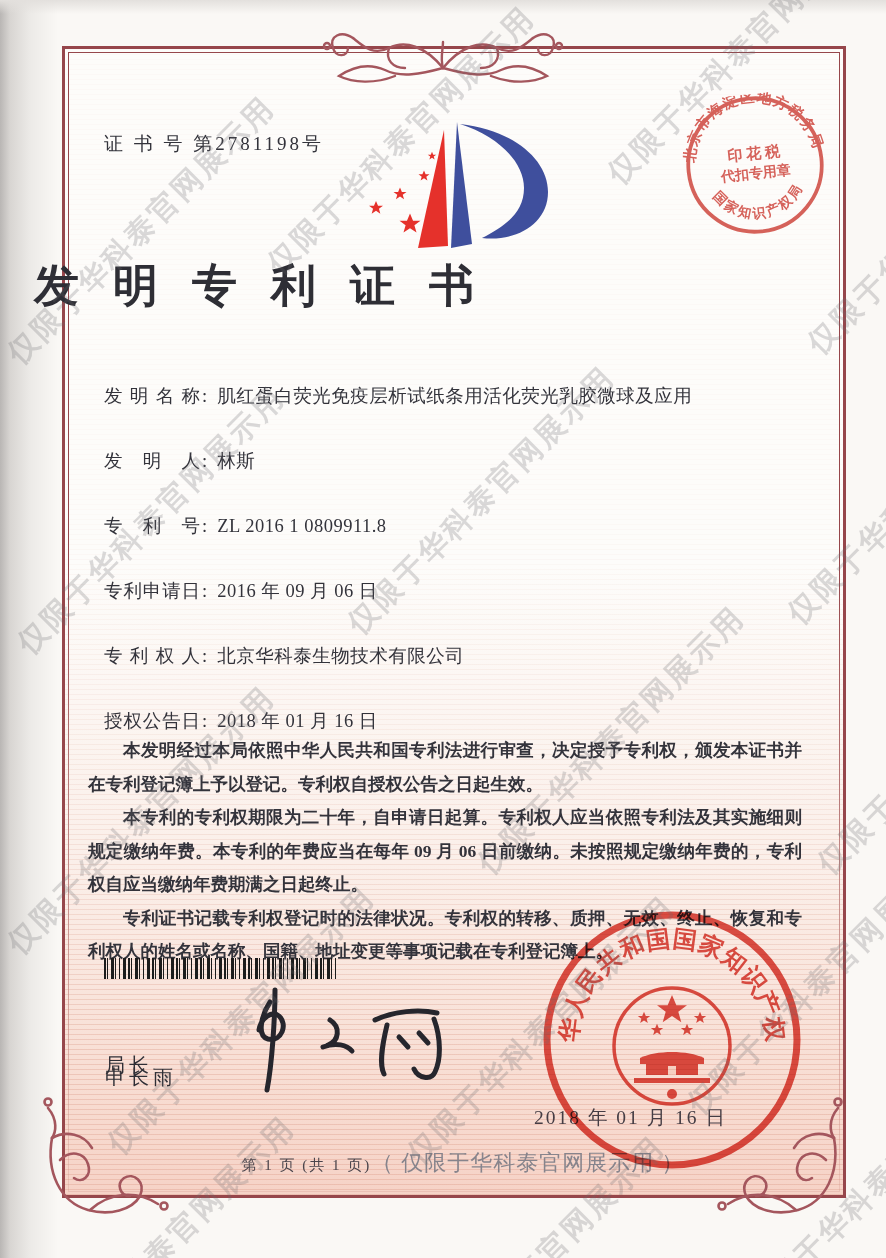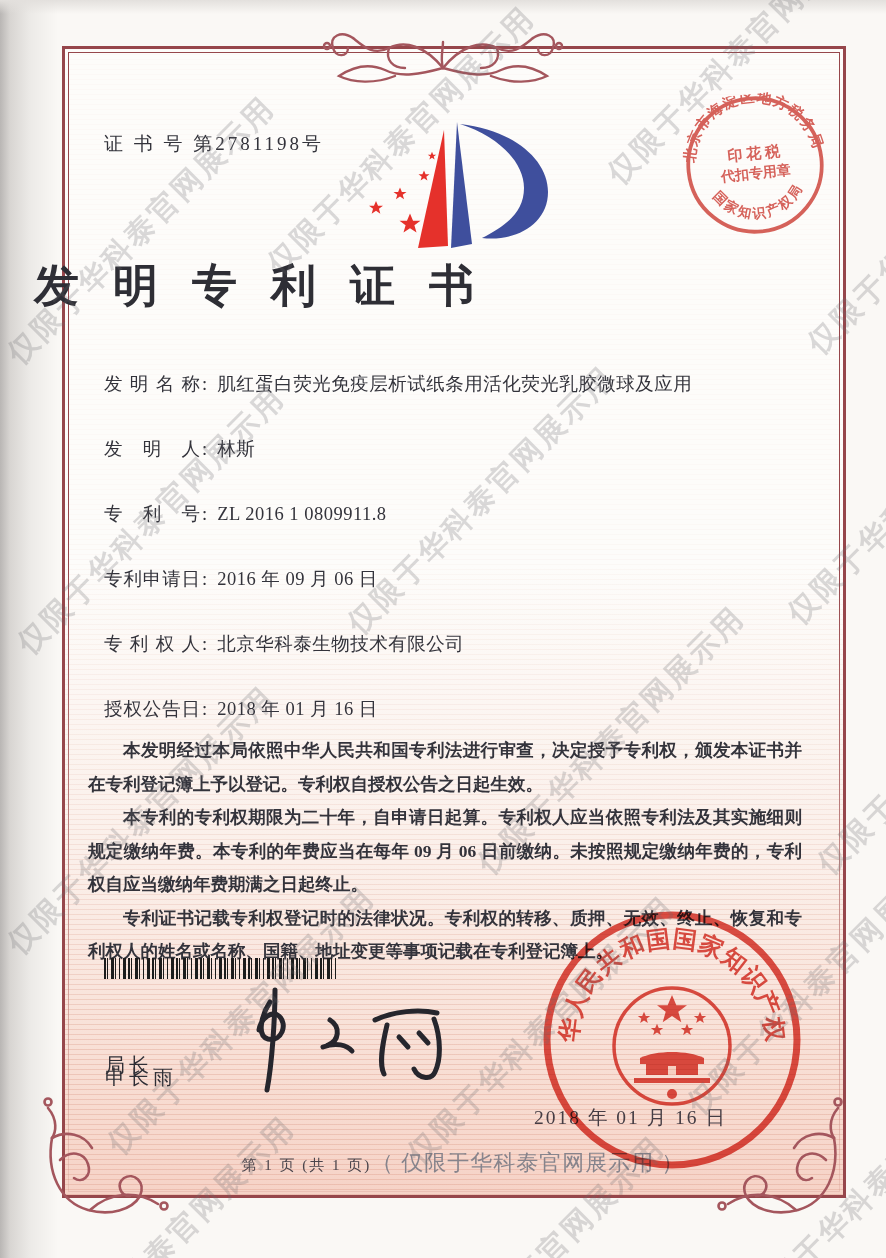--- a/index.html
+++ b/index.html
@@ -28,21 +28,21 @@
     mask-image:linear-gradient(180deg,rgba(0,0,0,.10) 0 40%,rgba(0,0,0,.35) 62%,#000 88%);}
 
   .abs{position:absolute;}
   .ink{color:#33333b;}
 
   .cert-number{left:104px;top:131px;font-size:19px;letter-spacing:3px;z-index:3;}
   .logo{left:348px;top:120px;z-index:2;}
   .title{left:0;right:0;top:256px;text-align:left;font-size:45px;font-weight:bold;
     letter-spacing:34px;text-indent:34px;color:#2e2e35;z-index:3;}
 
-  .fields{left:104px;top:370px;right:70px;z-index:3;}
+  .fields{left:104px;top:382px;right:70px;z-index:3;}
   .field-row{display:flex;align-items:flex-start;margin-bottom:36px;font-size:18.5px;line-height:29px;}
   .field-label{display:inline-block;width:96px;text-align:justify;text-align-last:justify;flex:0 0 96px;}
   .field-colon{margin:0 10px 0 2px;}
   .field-value{letter-spacing:.5px;}
 
   .body-text{left:88px;top:734px;width:714px;z-index:3;font-size:17.5px;line-height:33.5px;
     text-align:justify;}
   .body-text p{margin:0;text-indent:2em;font-weight:bold;}
 
   .barcode{left:104px;top:958px;width:233px;height:21px;z-index:3;

